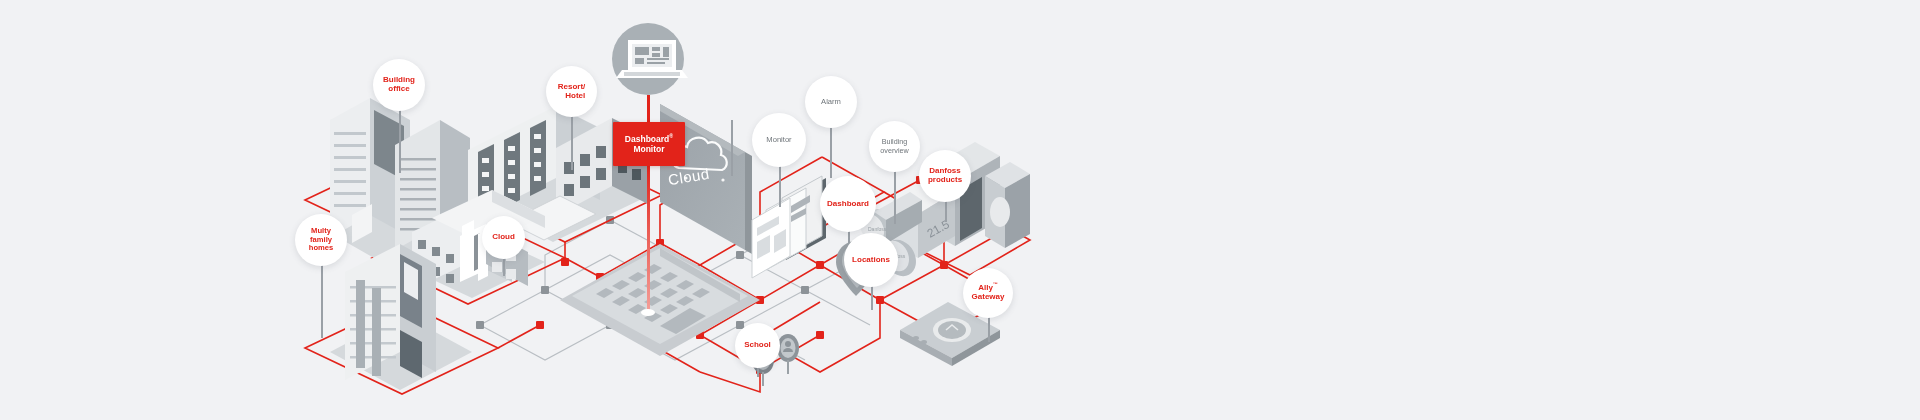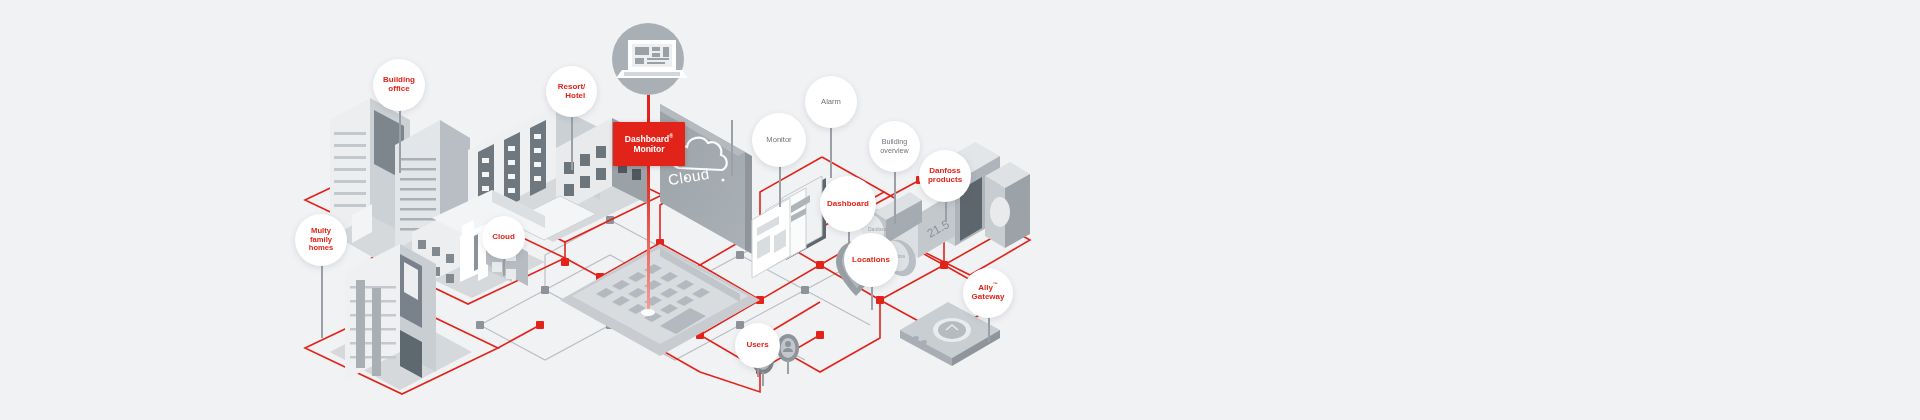--- a/index.html
+++ b/index.html
@@ -471,21 +471,21 @@
 
     <div class="bubble b-red" style="left:820px;top:176px;width:56px;height:56px;font-size:8px;">
       <span style="color: rgb(226, 35, 26);">Dashboard</span>
     </div>
 
     <div class="bubble b-red" style="left:844px;top:233px;width:54px;height:54px;font-size:8px;">
       <span style="color: rgb(226, 35, 26); text-align: center;">Locations</span>
     </div>
 
     <div class="bubble b-red" style="left:735px;top:323px;width:45px;height:45px;font-size:8px;">
-      <span style="color: rgb(226, 35, 26);">Users</span>
+      <span style="color: rgb(226, 35, 26);">School</span>
     </div>
 
     <div class="bubble b-red" style="left:919px;top:150px;width:52px;height:52px;font-size:8px;">
       <span style="color: rgb(226, 35, 26);">Danfoss<br>products</span>
     </div>
 
     <div class="bubble b-red" style="left:963px;top:268px;width:50px;height:50px;font-size:8px;">
       <span style="color: rgb(226, 35, 26);">Ally<sup class="tm">™</sup><br>Gateway</span>
     </div>
 

